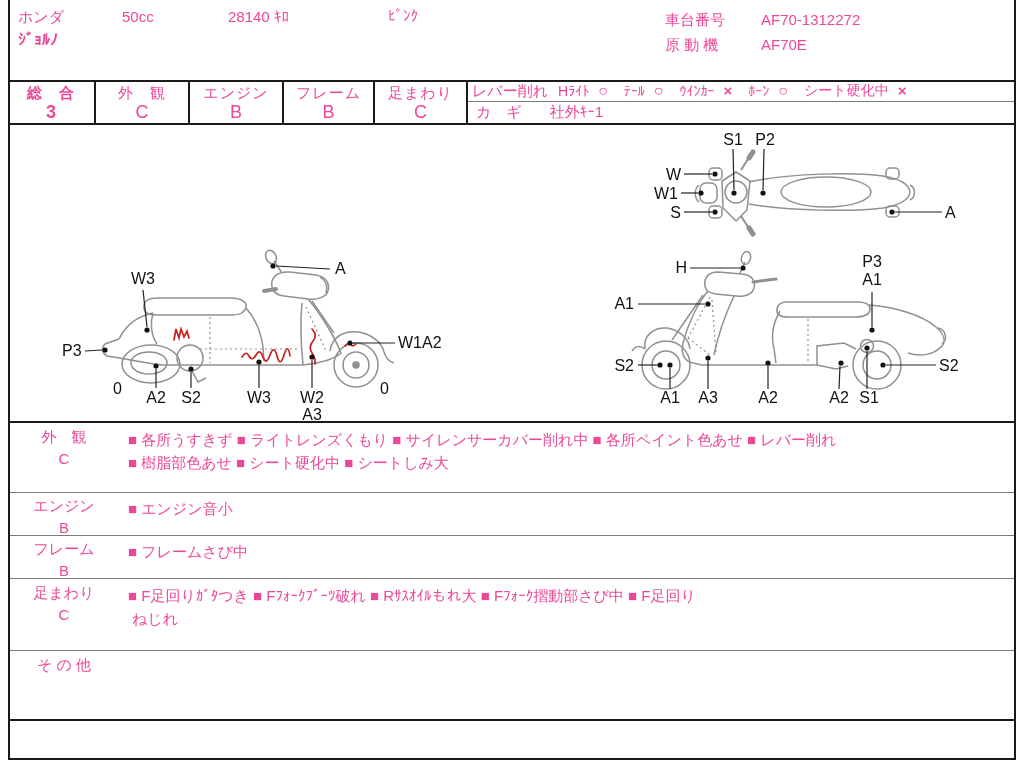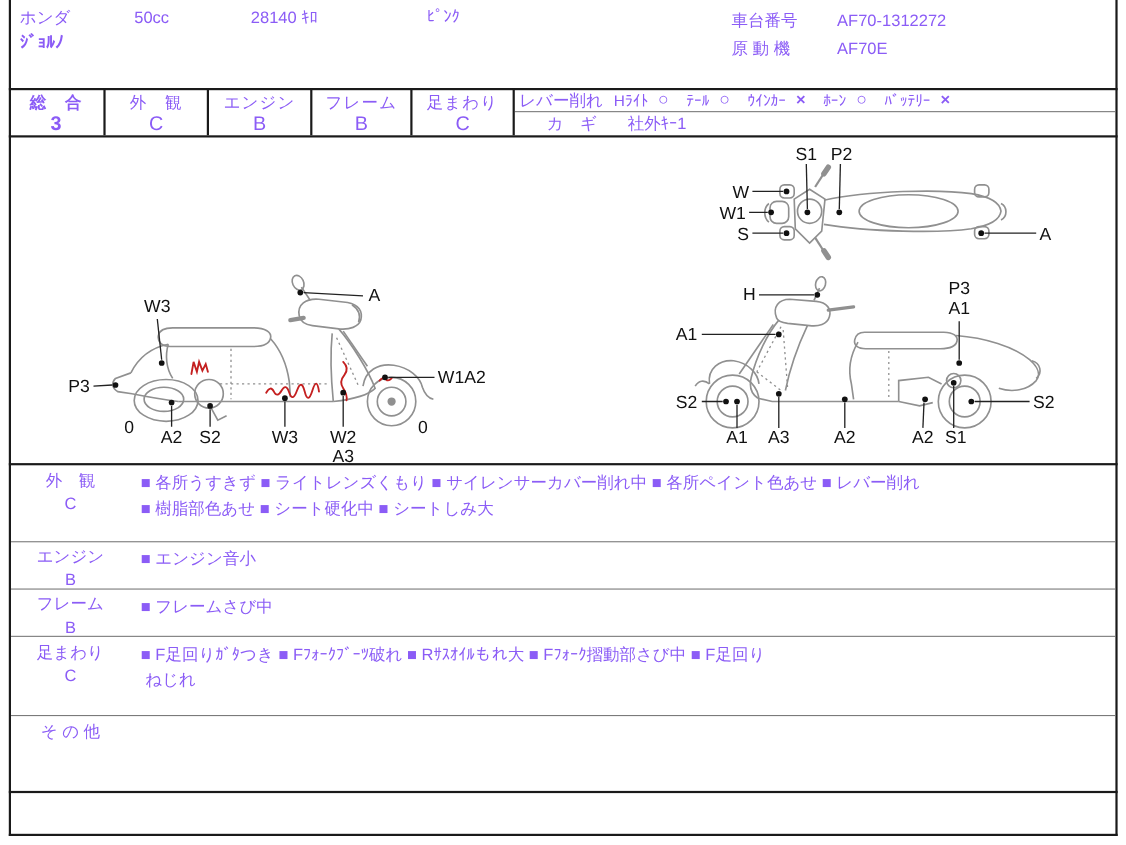--- a/index.html
+++ b/index.html
@@ -1,18 +1,18 @@
 <!DOCTYPE html>
 <html><head>
 <meta charset="utf-8">
 <style>
   html,body { margin:0; padding:0; background:#ffffff; }
   #page {
     position:relative; width:1024px; height:768px; background:#fff;
-    font-family:"Liberation Sans","DejaVu Sans",sans-serif; color:#8b5cf6;
+    font-family:"Liberation Sans","DejaVu Sans",sans-serif; color:#ec4899;
     overflow:hidden;
   }
   .hline,.vline { position:absolute; background:#1a1a1a; }
   .hline.thin,.vline.thin { background:#7a7a7a; }
   .abs { position:absolute; white-space:nowrap; }
   .t15 { font-size:15px; line-height:18px; }
   .t16 { font-size:16px; line-height:19px;font-weight:bold; }
 
   
   .info-row-label { display:inline-block; width:96px; }
@@ -27,21 +27,21 @@
   .safety-row { position:absolute; left:472px; top:81px; width:542px; height:20px;
     display:flex; align-items:center; font-size:14px; }
   .safety-title { font-size:15px; margin-right:10px; }
   .safety-item { display:flex; align-items:center; margin-right:16px; }
   .safety-item .lbl { margin-right:9px; }
   .mark-circle { font-size:16px; line-height:14px; }
   .mark-cross  { font-size:15px; font-weight:700; line-height:14px; }
 
   .key-row { position:absolute; left:472px; top:102px; width:542px; height:20px;
     display:flex; align-items:center; font-size:15px; }
-  .key-row .key-label { margin-left:25px; }
+  .key-row .key-label { margin-left:4px; }
   .key-row .key-value { margin-left:28px; }
 
   
   .note-label { position:absolute; left:24px; width:80px; text-align:center; font-size:15px; }
   .note-grade { position:absolute; left:24px; width:80px; text-align:center; font-size:15px; }
   .note-text  { position:absolute; left:128px; width:884px; font-size:15px; line-height:23px; white-space:nowrap; }
 
   svg { position:absolute; }
   svg text { font-size:16px; fill:#111;
     font-family:"Liberation Sans","DejaVu Sans",sans-serif; }
@@ -122,21 +122,21 @@
     </span>
     <span class="safety-item">
       <span class="lbl">ｳｲﾝｶｰ</span>
       <span class="mark-cross">×</span>
     </span>
     <span class="safety-item">
       <span class="lbl">ﾎｰﾝ</span>
       <span class="mark-circle">○</span>
     </span>
     <span class="safety-item">
-      <span class="lbl">ﾊﾞｯﾃﾘｰ</span>
+      <span class="lbl">シート硬化中</span>
       <span class="mark-cross">×</span>
     </span>
   </div>
 
   <div class="key-row">
     <span class="key-label">カ　ギ</span>
     <span class="key-value">社外ｷｰ1</span>
   </div>
 
   <svg style="left:650px;top:128px;" width="370" height="117" viewBox="0 0 370 117">

